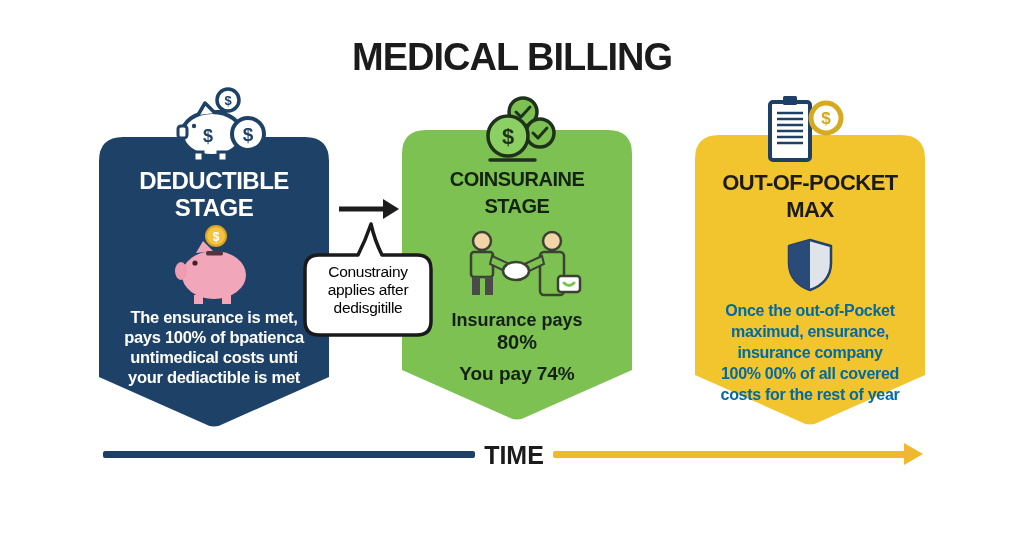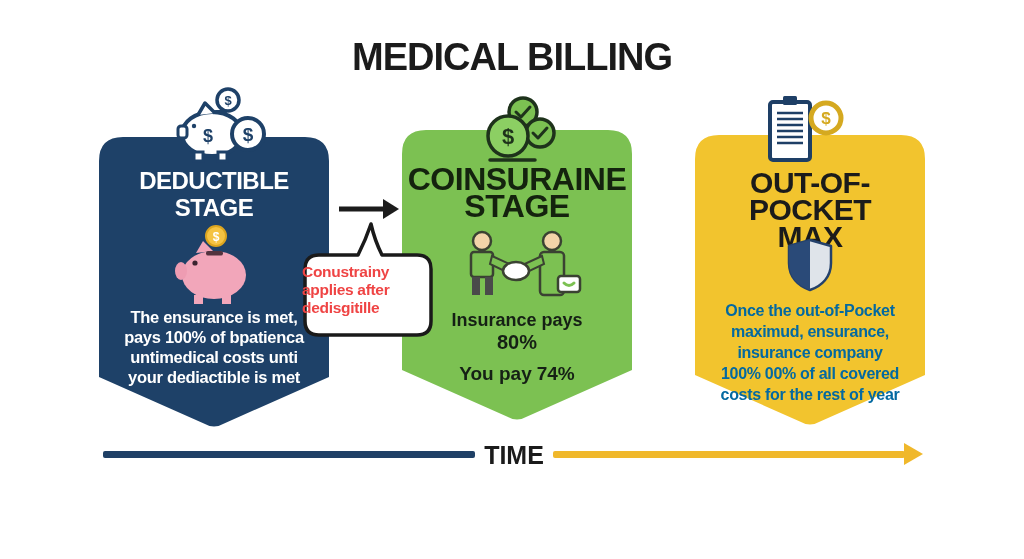--- a/index.html
+++ b/index.html
@@ -10,22 +10,22 @@
   .main-title{left:0;right:0;top:36px;text-align:center;font-size:38px;font-weight:800;
               letter-spacing:-1px;color:#1b1b1b;}
 
   
   .panel{width:230px;height:296px;}
   .panel svg.banner-bg{position:absolute;left:0;top:0;}
   .panel-inner{position:absolute;left:0;top:0;width:100%;height:100%;}
   .panel-title{position:absolute;left:0;right:0;text-align:center;font-weight:800;
                letter-spacing:-0.5px;line-height:27px;}
   .p1-title{top:30px;font-size:24px;color:#ffffff;}
-  .p2-title{top:36px;font-size:32px;color:#14230e;}
-  .p3-title{top:34px;font-size:30px;color:#1b1b1b;}
+  .p2-title{top:36px;font-size:20px;color:#14230e;}
+  .p3-title{top:34px;font-size:22px;color:#1b1b1b;}
   .p1-body{position:absolute;left:8px;right:8px;top:170px;text-align:center;color:#ffffff;
            font-size:16.5px;font-weight:600;line-height:20px;letter-spacing:-0.3px;}
   .p2-line1{position:absolute;left:0;right:0;top:180px;text-align:center;color:#152015;
             font-size:18px;font-weight:600;}
   .p2-line2{position:absolute;left:0;right:0;top:201px;text-align:center;color:#152015;
             font-size:20px;font-weight:800;}
   .p2-line3{position:absolute;left:0;right:0;top:233px;text-align:center;color:#152015;
             font-size:19px;font-weight:600;}
   .p2-line3 .bold{font-weight:800;margin-left:5px;}
   .p3-body{position:absolute;left:6px;right:6px;top:165px;text-align:center;color:#0369a1;
@@ -33,22 +33,22 @@
 
   
   .tl-blue{left:103px;top:451px;width:372px;height:7px;background:#1f4066;border-radius:2px;}
   .tl-label{left:475px;top:441px;width:78px;text-align:center;font-size:25px;font-weight:800;
             color:#1b1b1b;}
   .tl-yellow{left:553px;top:451px;width:352px;height:7px;background:#f0b82b;border-radius:2px;}
   .tl-arrowhead{left:904px;top:443px;width:0;height:0;border-top:11px solid transparent;
                 border-bottom:11px solid transparent;border-left:19px solid #f0b82b;}
 
   
-  .bubble-text{position:absolute;left:0;right:0;top:42px;font-size:15.5px;
-               font-weight:700;color:#ef4444;line-height:18px;letter-spacing:-0.3px;}
+  .bubble-text{position:absolute;left:0;right:0;top:42px;text-align:center;font-size:15.5px;
+               font-weight:400;color:#000000;line-height:18px;letter-spacing:-0.3px;}
 </style>
 </head>
 <body>
 
 <div class="canvas">
 
   <div class="abs main-title">MEDICAL BILLING</div>
 
   <div class="abs panel" style="left:99px;top:137px;">
     <svg class="banner-bg" width="230" height="296" viewBox="0 0 230 296">

